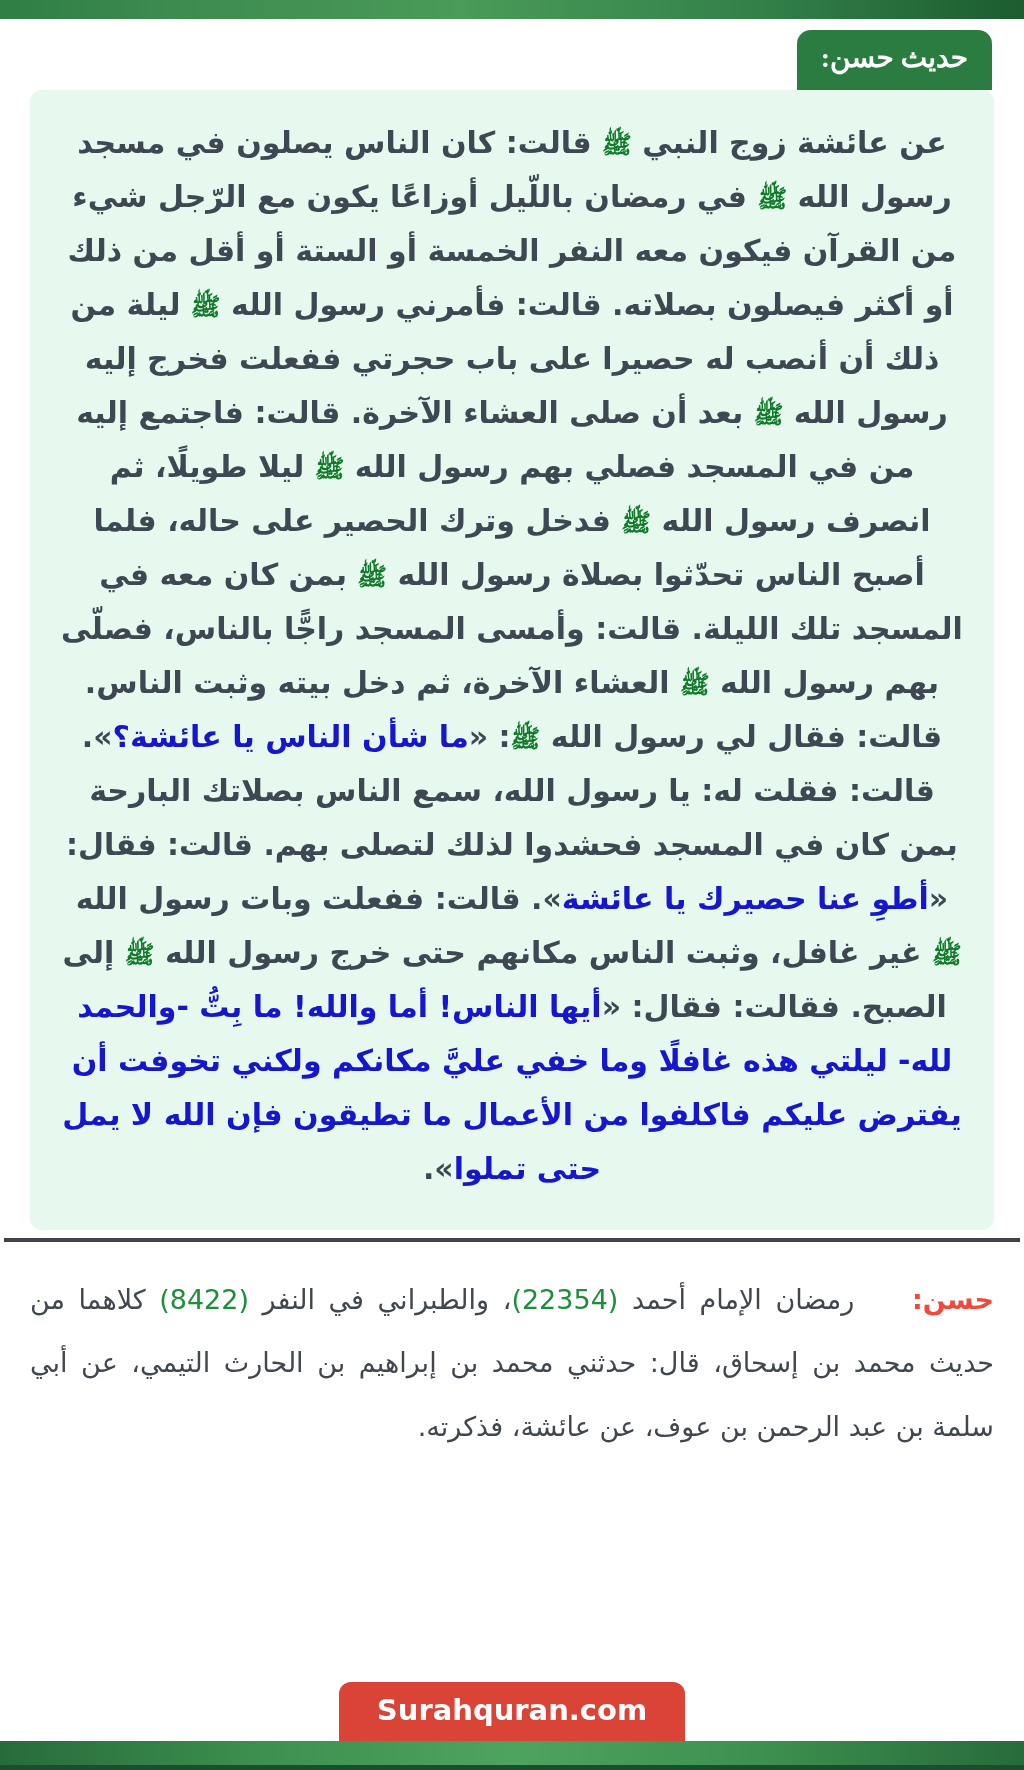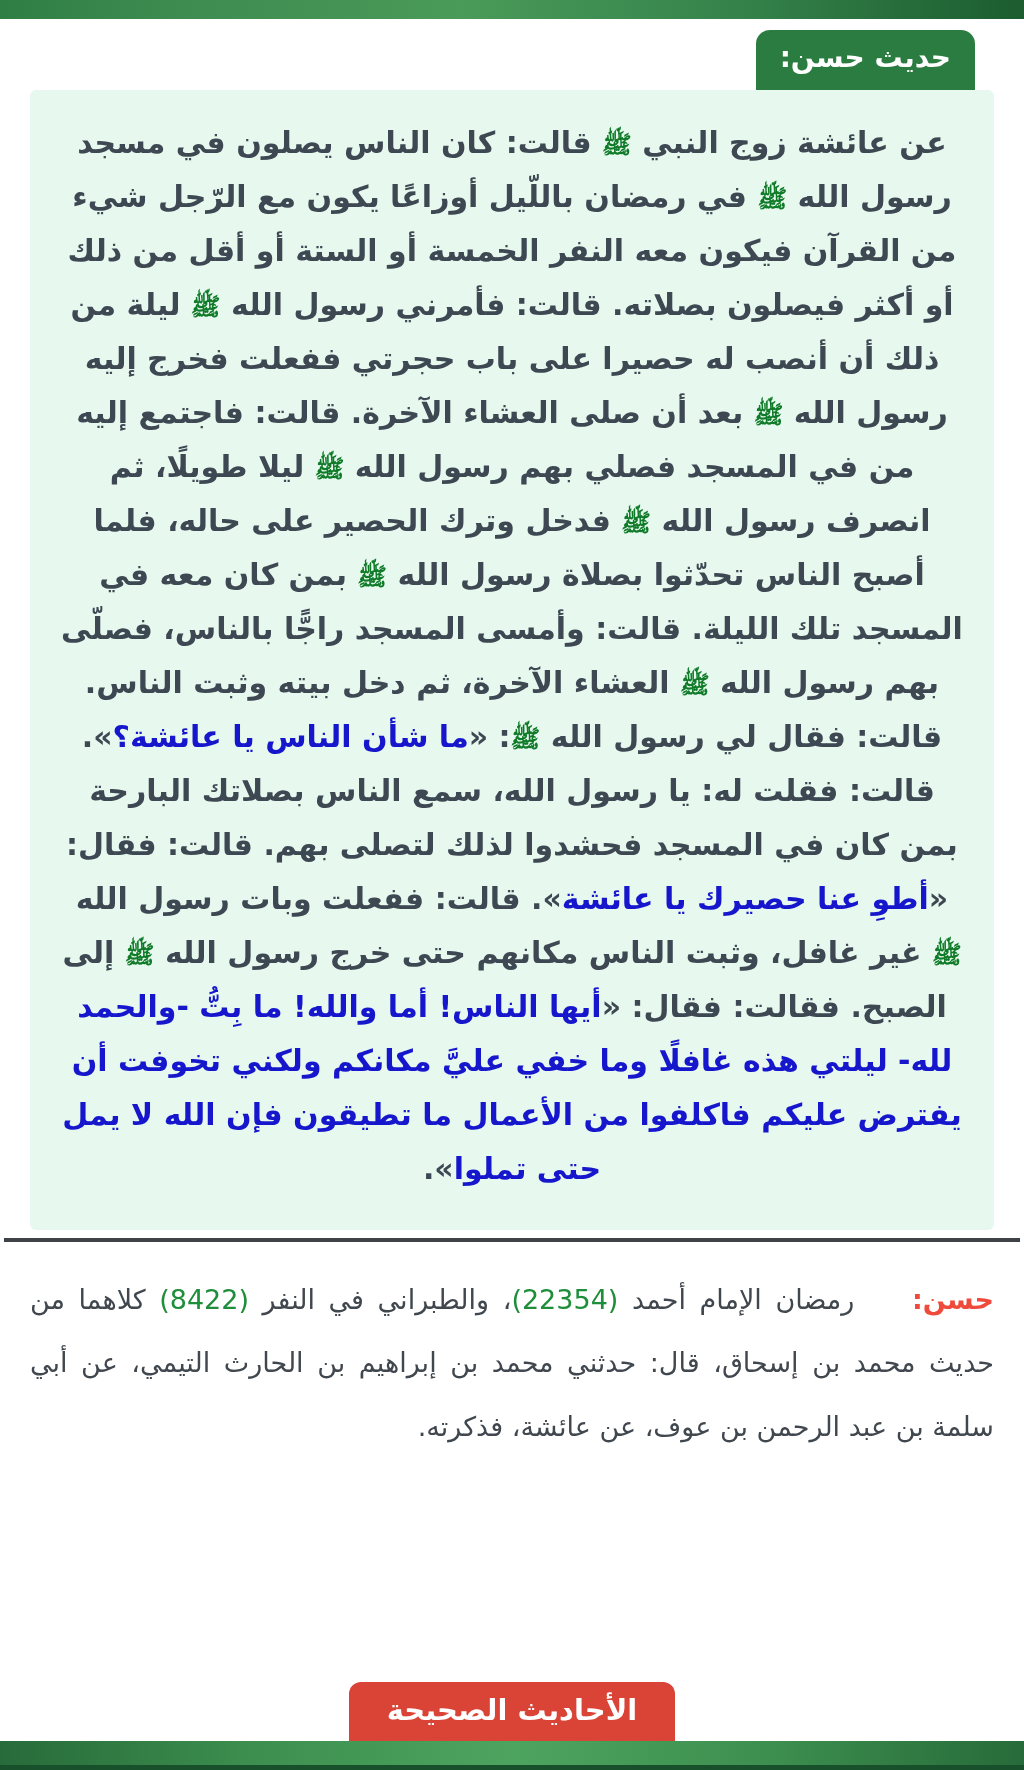--- a/index.html
+++ b/index.html
@@ -9,27 +9,27 @@
     display:flex;flex-direction:column;
     direction:rtl;
     --top-bar-dark:#1c5c2f;--top-bar-mid:#4a9a59;--tab-green:#2b7c40;
     --box-mint:#e7f8ee;--body-text:#3d4852;--quote-blue:#1616cc;
     --saw-green:#0f7a28;--num-green:#1e8e3a;--grade-red:#ee4b3c;--badge-red:#da4437;
   }
   .topbar{
     flex:none;height:19px;width:100%;
     background:linear-gradient(90deg,#2f7e44 0%,#3e8c50 18%,var(--top-bar-mid) 45%,#35834b 72%,var(--top-bar-dark) 100%);
   }
-  .label-row{flex:none;display:flex;margin:11px 49px 0 32px;}
+  .label-row{flex:none;display:flex;margin:11px 32px 0 32px;font-family:Liberation Serif, serif;}
   .hadith-label{
     background:var(--tab-green);color:#ffffff;font-weight:bold;font-size:28px;
     padding:9px 24px 13px 24px;border-radius:14px 14px 0 0;line-height:1.35;
   }
   .hadith-box{
-    flex:none;margin:0 30px;background:var(--box-mint);border-radius:6px;
+    flex:none;margin:0 30px;background:var(--box-mint);border-radius:12px;
     padding:26px 26px 34px 26px;
   }
   .hadith-text{
     margin:0;color:var(--body-text);font-weight:bold;font-size:30px;line-height:1.8;
     text-align:center;
   }
   .seg-quote{color:var(--quote-blue);}
   .seg-saw{color:var(--saw-green);font-size:0.82em;}
   .divider{border:none;border-top:4px solid #3f4247;margin:8px 4px 0 4px;}
   .takhrij{
@@ -62,17 +62,17 @@
 <div class="hadith-box">
   <p class="hadith-text" id="hadith-p1"><span class="seg-text">عن عائشة زوج النبي </span><span class="seg-saw">ﷺ</span><span class="seg-text"> قالت: كان الناس يصلون في مسجد رسول الله </span><span class="seg-saw">ﷺ</span><span class="seg-text"> في رمضان باللّيل أوزاعًا يكون مع الرّجل شيء من القرآن فيكون معه النفر الخمسة أو الستة أو أقل من ذلك أو أكثر فيصلون بصلاته. قالت: فأمرني رسول الله </span><span class="seg-saw">ﷺ</span><span class="seg-text"> ليلة من ذلك أن أنصب له حصيرا على باب حجرتي ففعلت فخرج إليه رسول الله </span><span class="seg-saw">ﷺ</span><span class="seg-text"> بعد أن صلى العشاء الآخرة. قالت: فاجتمع إليه من في المسجد فصلي بهم رسول الله </span><span class="seg-saw">ﷺ</span><span class="seg-text"> ليلا طويلًا، ثم انصرف رسول الله </span><span class="seg-saw">ﷺ</span><span class="seg-text"> فدخل وترك الحصير على حاله، فلما أصبح الناس تحدّثوا بصلاة رسول الله </span><span class="seg-saw">ﷺ</span><span class="seg-text"> بمن كان معه في المسجد تلك الليلة. قالت: وأمسى المسجد راجًّا بالناس، فصلّى بهم رسول الله </span><span class="seg-saw">ﷺ</span><span class="seg-text"> العشاء الآخرة، ثم دخل بيته وثبت الناس. قالت: فقال لي رسول الله </span><span class="seg-saw">ﷺ</span><span class="seg-text">: «</span><span class="seg-quote">ما شأن الناس يا عائشة؟</span><span class="seg-text">». قالت: فقلت له: يا رسول الله، سمع الناس بصلاتك البارحة بمن كان في المسجد فحشدوا لذلك لتصلى بهم. قالت: فقال: «</span><span class="seg-quote">أطوِ عنا حصيرك يا عائشة</span><span class="seg-text">». قالت: ففعلت وبات رسول الله </span><span class="seg-saw">ﷺ</span><span class="seg-text"> غير غافل، وثبت الناس مكانهم حتى خرج رسول الله </span><span class="seg-saw">ﷺ</span><span class="seg-text"> إلى الصبح. فقالت: فقال: «</span><span class="seg-quote">أيها الناس! أما والله! ما بِتُّ -والحمد لله- ليلتي هذه غافلًا وما خفي عليَّ مكانكم ولكني تخوفت أن يفترض عليكم فاكلفوا من الأعمال ما تطيقون فإن الله لا يمل حتى تملوا</span><span class="seg-text">».</span></p>
 </div>
 
 <hr class="divider">
 
 <div class="takhrij"><span class="seg-hasan">حسن:</span><span class="seg-text"> رمضان الإمام أحمد </span><span class="seg-num">(22354)</span><span class="seg-text">، والطبراني في النفر </span><span class="seg-num">(8422)</span><span class="seg-text"> كلاهما من حديث محمد بن إسحاق، قال: حدثني محمد بن إبراهيم بن الحارث التيمي، عن أبي سلمة بن عبد الرحمن بن عوف، عن عائشة، فذكرته.</span></div>
 
 <div class="badge-row">
   <div class="site-badge">
-    <span>الأحاديث الصحيحة</span>
+    <span>Surahquran.com</span>
   </div>
 </div>
 
 <div class="bottombar"></div>
 
 </body></html>

